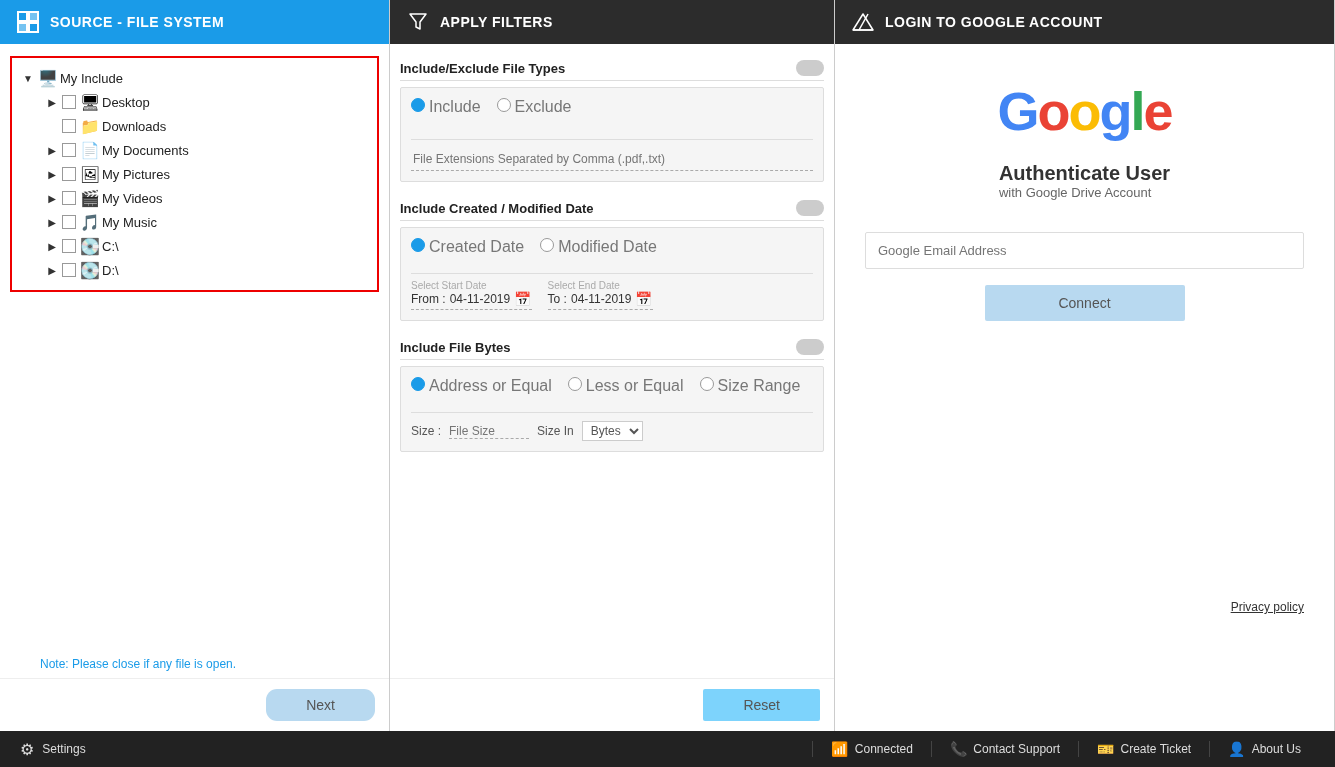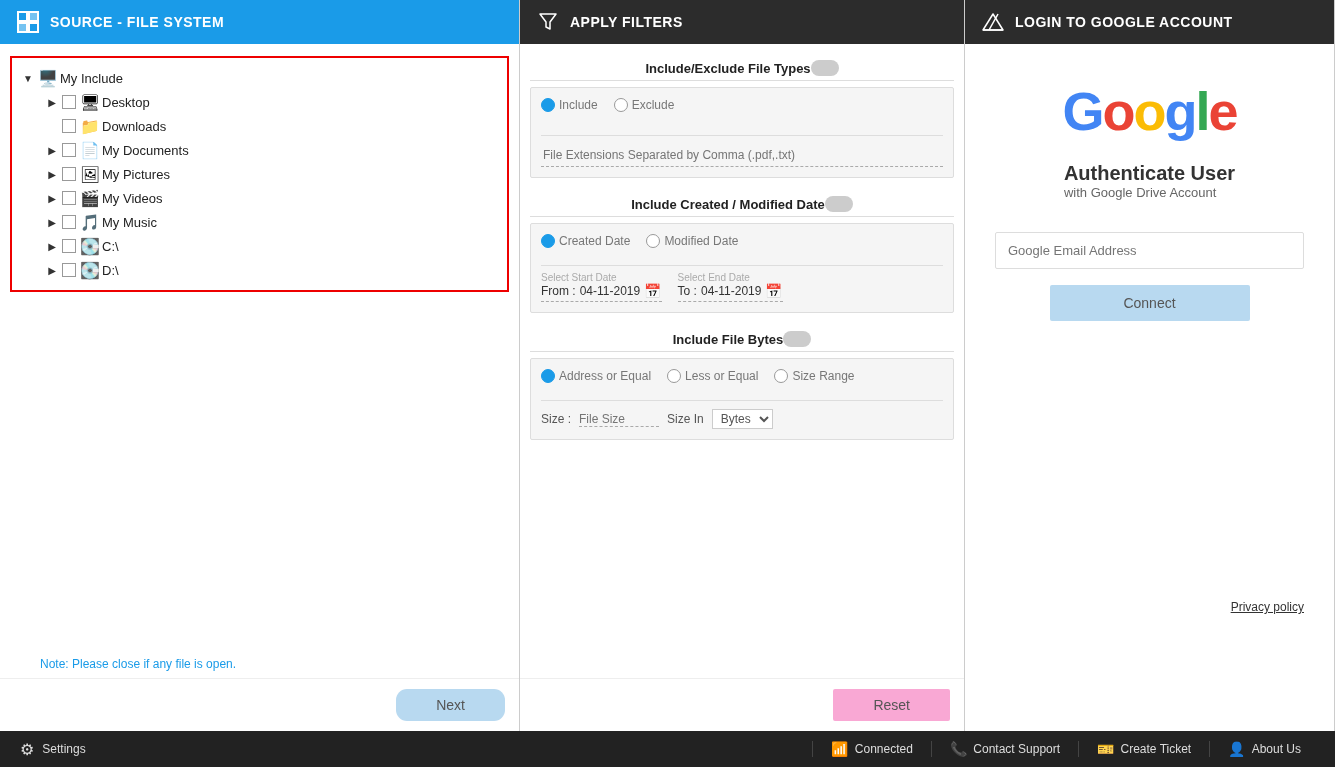--- a/index.html
+++ b/index.html
@@ -2,21 +2,21 @@
 <html><head>
   <meta charset="utf-8">
   <style>
     * { box-sizing: border-box; margin: 0; padding: 0; }
     body { font-family: Arial, sans-serif; width: 1335px; height: 767px; display: flex; flex-direction: column; overflow: hidden; background: #f0f0f0; }
 
     .main-content { display: flex; flex: 1; overflow: hidden; }
 
     
     .panel { display: flex; flex-direction: column; border-right: 1px solid #ccc; }
-    .panel-left { width: 520px; background: #fff; justify-content: space-between; }
+    .panel-left { width: 390px; background: #fff; justify-content: space-between; }
     .panel-middle { width: 445px; background: #fff; }
     .panel-right { flex: 1; background: #fff; }
 
     
     .panel-header { display: flex; align-items: center; padding: 10px 16px; gap: 10px; color: #fff; font-size: 14px; font-weight: bold; letter-spacing: 0.5px; }
     .panel-header-blue { background: #1a9be8; }
     .panel-header-dark { background: #2c2c2c; }
 
     .panel-header-icon { width: 24px; height: 24px; display: flex; align-items: center; justify-content: center; }
 
@@ -25,34 +25,34 @@
     .tree-item { display: flex; align-items: center; gap: 4px; padding: 3px 2px; font-size: 13px; cursor: pointer; user-select: none; }
     .tree-item .arrow { width: 12px; text-align: center; font-size: 10px; color: #333; }
     .tree-item .checkbox { width: 14px; height: 14px; border: 1px solid #999; display: inline-block; flex-shrink: 0; }
     .tree-item .item-icon { width: 18px; height: 18px; font-size: 16px; }
     .tree-item .item-label { font-size: 13px; color: #222; }
     .tree-children { padding-left: 24px; }
 
     .note-text { color: #1a9be8; font-size: 12px; padding: 6px 10px; }
 
     .btn-next { background: #b8d9f0; color: #555; border: none; padding: 8px 40px; font-size: 14px; cursor: pointer; border-radius: 11px; }
-    .btn-reset { background: #f9a8d4; color: #555; border: none; padding: 8px 40px; font-size: 14px; cursor: pointer; border-radius: 2px; }
+    .btn-reset { background: #7dd3fc; color: #555; border: none; padding: 8px 40px; font-size: 14px; cursor: pointer; border-radius: 2px; }
     .btn-connect { background: #b8d9f0; color: #555; border: none; padding: 10px 40px; font-size: 14px; cursor: pointer; border-radius: 2px; width: 200px; }
 
     .panel-footer { padding: 10px 14px; display: flex; justify-content: flex-end; align-items: center; border-top: 1px solid #eee; }
 
     
     .filter-section { margin-bottom: 10px; }
-    .filter-section-header { display: flex; justify-content: center; align-items: center; padding: 8px 0 4px 0; border-bottom: 1px solid #ddd; }
+    .filter-section-header { display: flex; justify-content: space-between; align-items: center; padding: 8px 0 4px 0; border-bottom: 1px solid #ddd; }
     .filter-section-title { font-weight: bold; font-size: 13px; color: #222; }
     .toggle-switch { width: 28px; height: 16px; background: #ccc; border-radius: 8px; position: relative; cursor: pointer; }
     .filter-inner { background: #f5f5f5; border: 1px solid #ddd; padding: 10px; margin-top: 6px; border-radius: 2px; }
 
     .radio-group { display: flex; align-items: center; gap: 16px; margin-bottom: 8px; }
-    .radio-item { display: flex; align-items: center; gap: 4px; font-size: 12px; color: #777; }
+    .radio-item { display: flex; gap: 4px; font-size: 16px; color: #777; }
     .radio-circle { width: 14px; height: 14px; border-radius: 50%; border: 1px solid #999; background: #fff; display: inline-block; }
     .radio-circle.active { background: #1a9be8; border-color: #1a9be8; }
 
     .file-ext-input { width: 100%; border: none; border-bottom: 1px dashed #aaa; background: transparent; font-size: 12px; color: #aaa; padding: 4px 2px; outline: none; margin-top: 4px; }
 
     .date-row { display: flex; gap: 16px; align-items: center; margin-top: 6px; }
     .date-field { display: flex; flex-direction: column; font-size: 11px; color: #aaa; }
     .date-value { font-size: 12px; color: #333; display: flex; align-items: center; gap: 4px; border-bottom: 1px dashed #aaa; padding-bottom: 2px; }
     .date-label-small { font-size: 10px; color: #aaa; }
 

